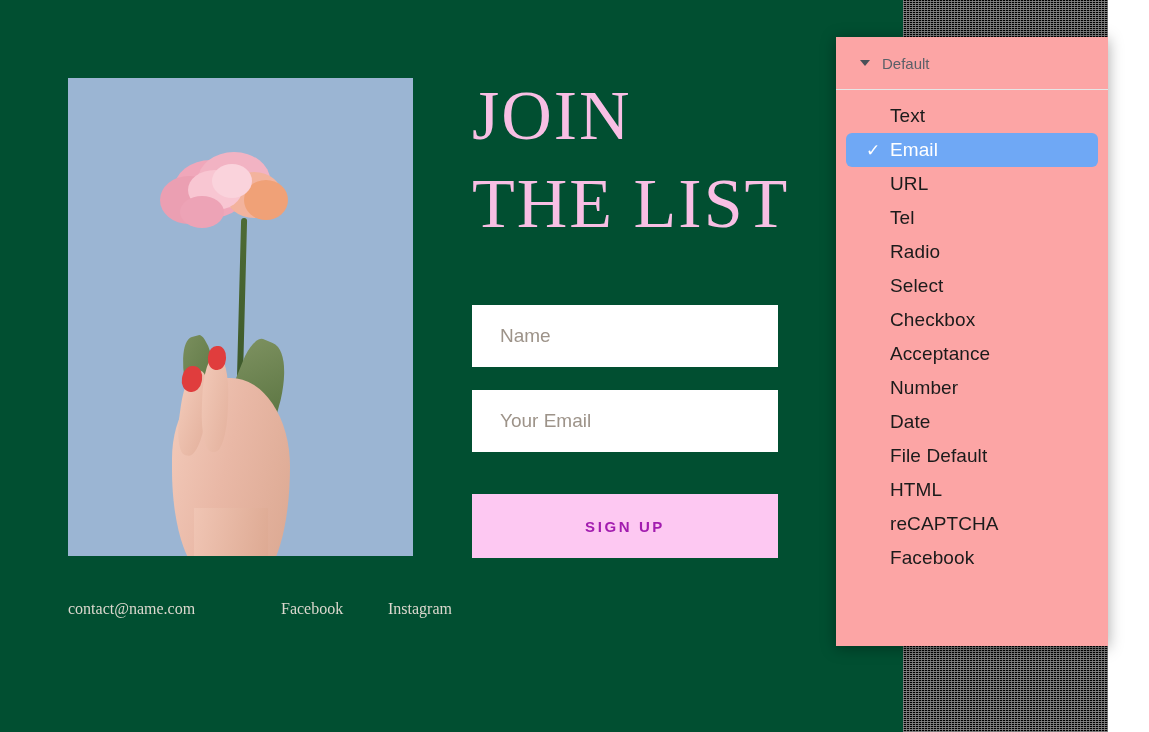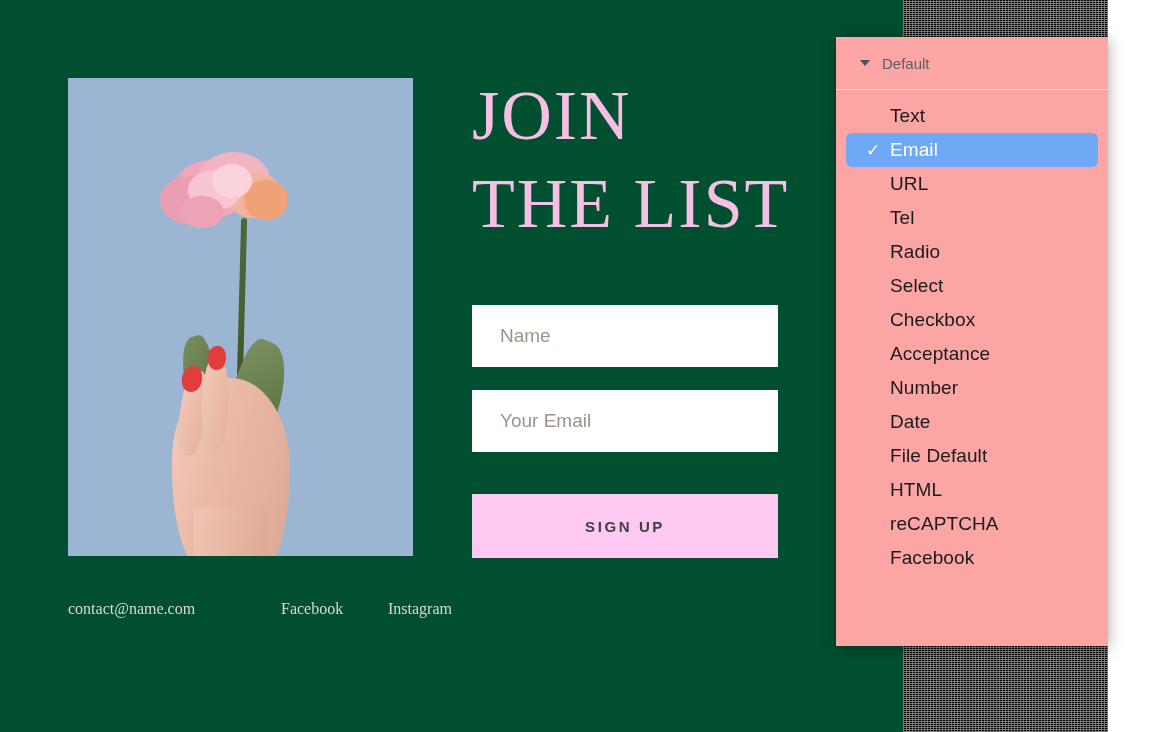--- a/index.html
+++ b/index.html
@@ -182,21 +182,21 @@
     top: 494px;
     width: 306px;
     height: 64px;
     background: #fdc8f2;
     border: 0;
     cursor: pointer;
     font-family: "Liberation Sans", sans-serif;
     font-size: 15px;
     font-weight: bold;
     letter-spacing: 2.6px;
-    color: #404040;
+    color: #a21caf;
   }
 
   
   #footer {
     position: absolute;
     left: 68px;
     top: 600px;
     width: 520px;
     display: flex;
     align-items: flex-end;

